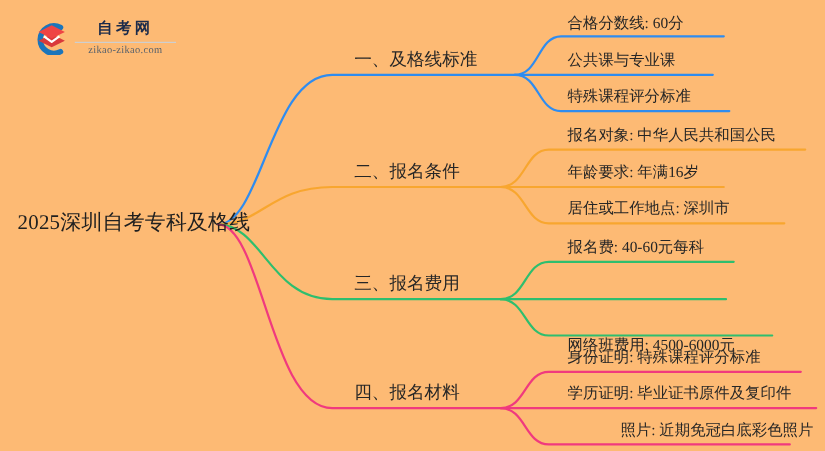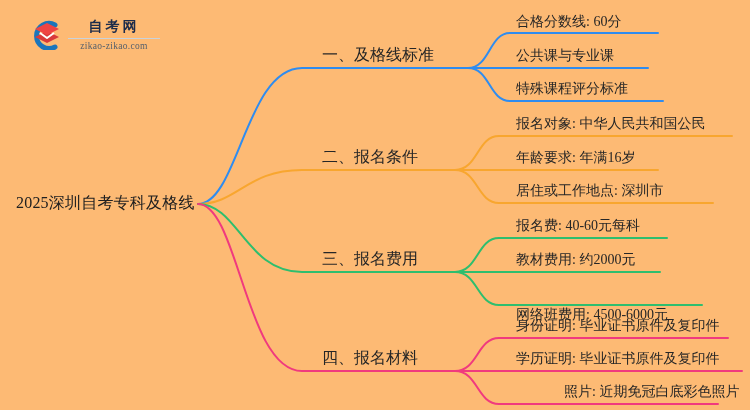--- a/index.html
+++ b/index.html
@@ -9,21 +9,21 @@
   }
   .curves{position:absolute;left:0;top:0;width:750px;height:410px;}
   .curves path{fill:none;stroke-width:2;stroke-linecap:round;}
   .c-blue{stroke:#2e8cf0;}
   .c-orange{stroke:#f8a62f;}
   .c-green{stroke:#2ebe6e;}
   .c-pink{stroke:#f03a7e;}
 
   .root-title{
     position:absolute;left:16px;top:191px;width:176px;
-    font-size:16px;line-height:24px;color:#202020;white-space:nowrap;
+    font-size:19px;line-height:24px;color:#202020;white-space:nowrap;
     letter-spacing:0.2px;
   }
   .branch-label{
     position:absolute;left:322px;font-size:16px;line-height:24px;color:#262626;white-space:nowrap;
   }
   .bl-1{top:43px;} .bl-2{top:145px;} .bl-3{top:247px;text-align:center;} .bl-4{top:346px;}
 
   .leaf{
     position:absolute;left:516px;font-size:14px;line-height:20px;color:#262626;white-space:nowrap;text-align:right;
   }
@@ -88,20 +88,19 @@
 
   <div class="leaf b1-l1">合格分数线: 60分</div>
   <div class="leaf b1-l2">公共课与专业课</div>
   <div class="leaf b1-l3">特殊课程评分标准</div>
 
   <div class="leaf b2-l1">报名对象: 中华人民共和国公民</div>
   <div class="leaf b2-l2">年龄要求: 年满16岁</div>
   <div class="leaf b2-l3">居住或工作地点: 深圳市</div>
 
   <div class="leaf b3-l1">报名费: 40-60元每科</div>
-  <div class="leaf b3-l2">教材费用: 约2000元</div>
   <div class="leaf b3-l3">网络班费用: 4500-6000元</div>
 
-  <div class="leaf b4-l1">身份证明: 毕业证书原件及复印件</div>
+  <div class="leaf b4-l1">身份证明: 特殊课程评分标准</div>
   <div class="leaf b4-l2">学历证明: 毕业证书原件及复印件</div>
   <div class="leaf b4-l3">照片: 近期免冠白底彩色照片</div>
 
 </div>
 
 </body></html>

